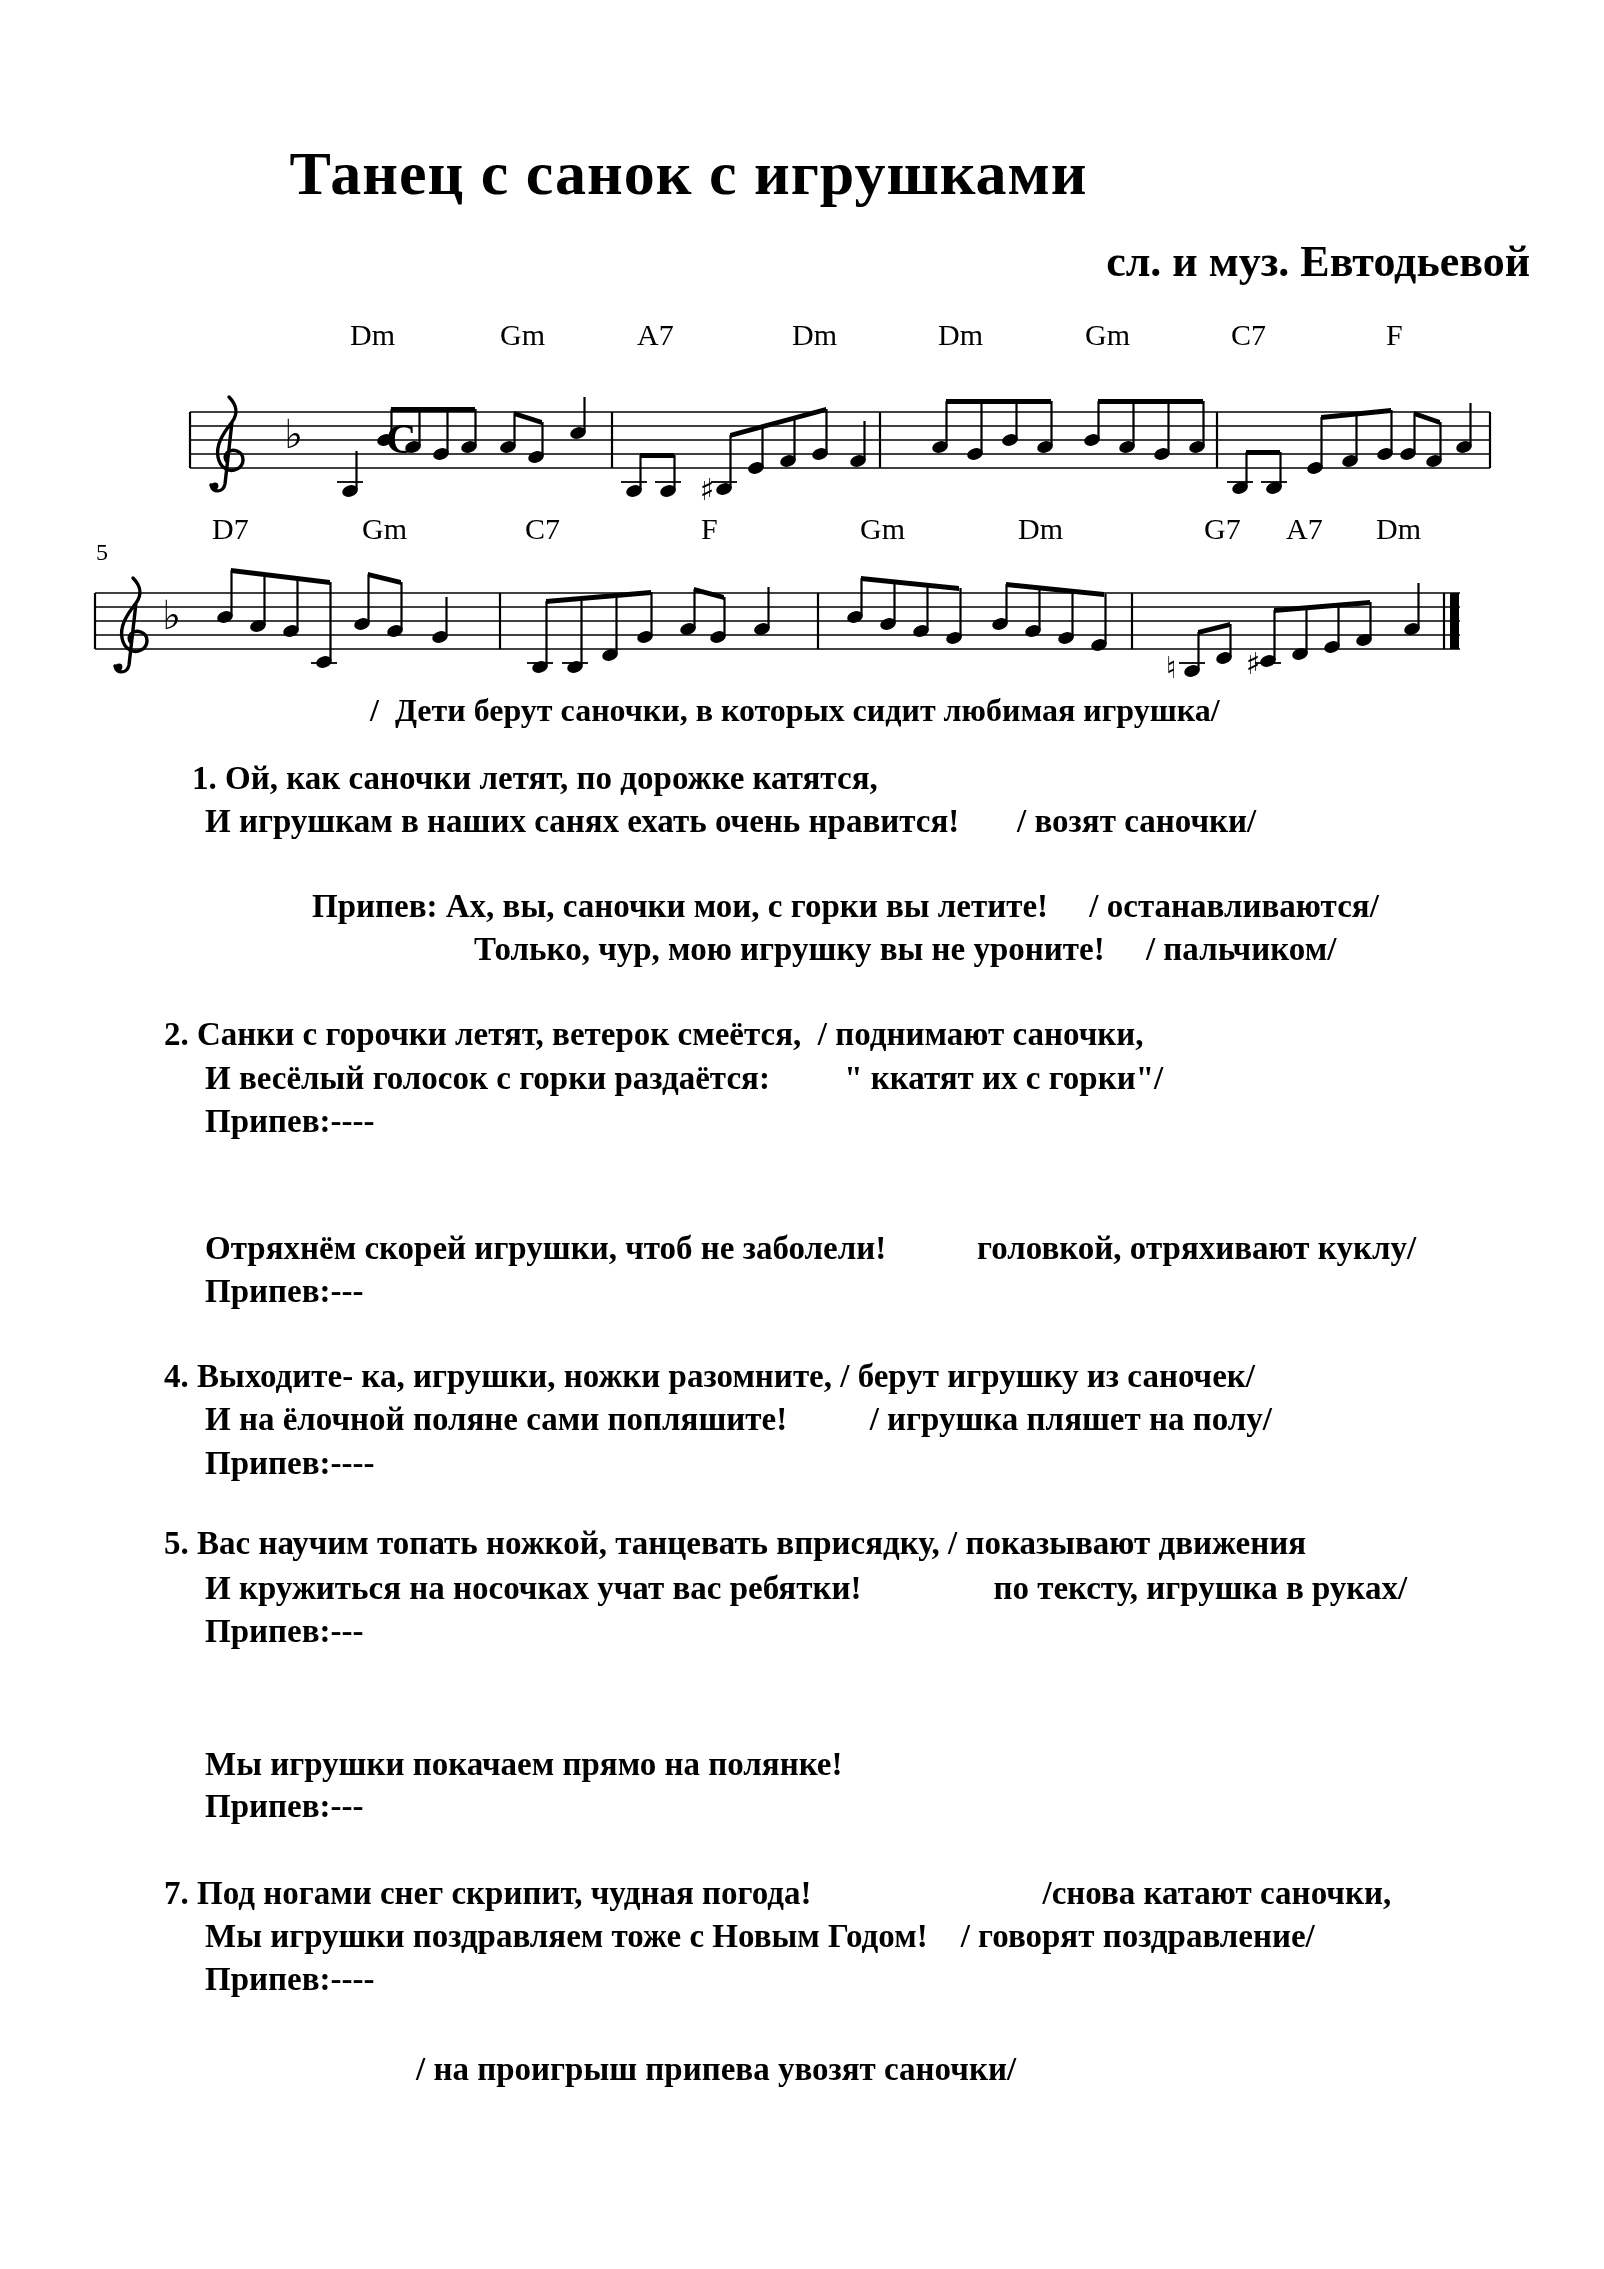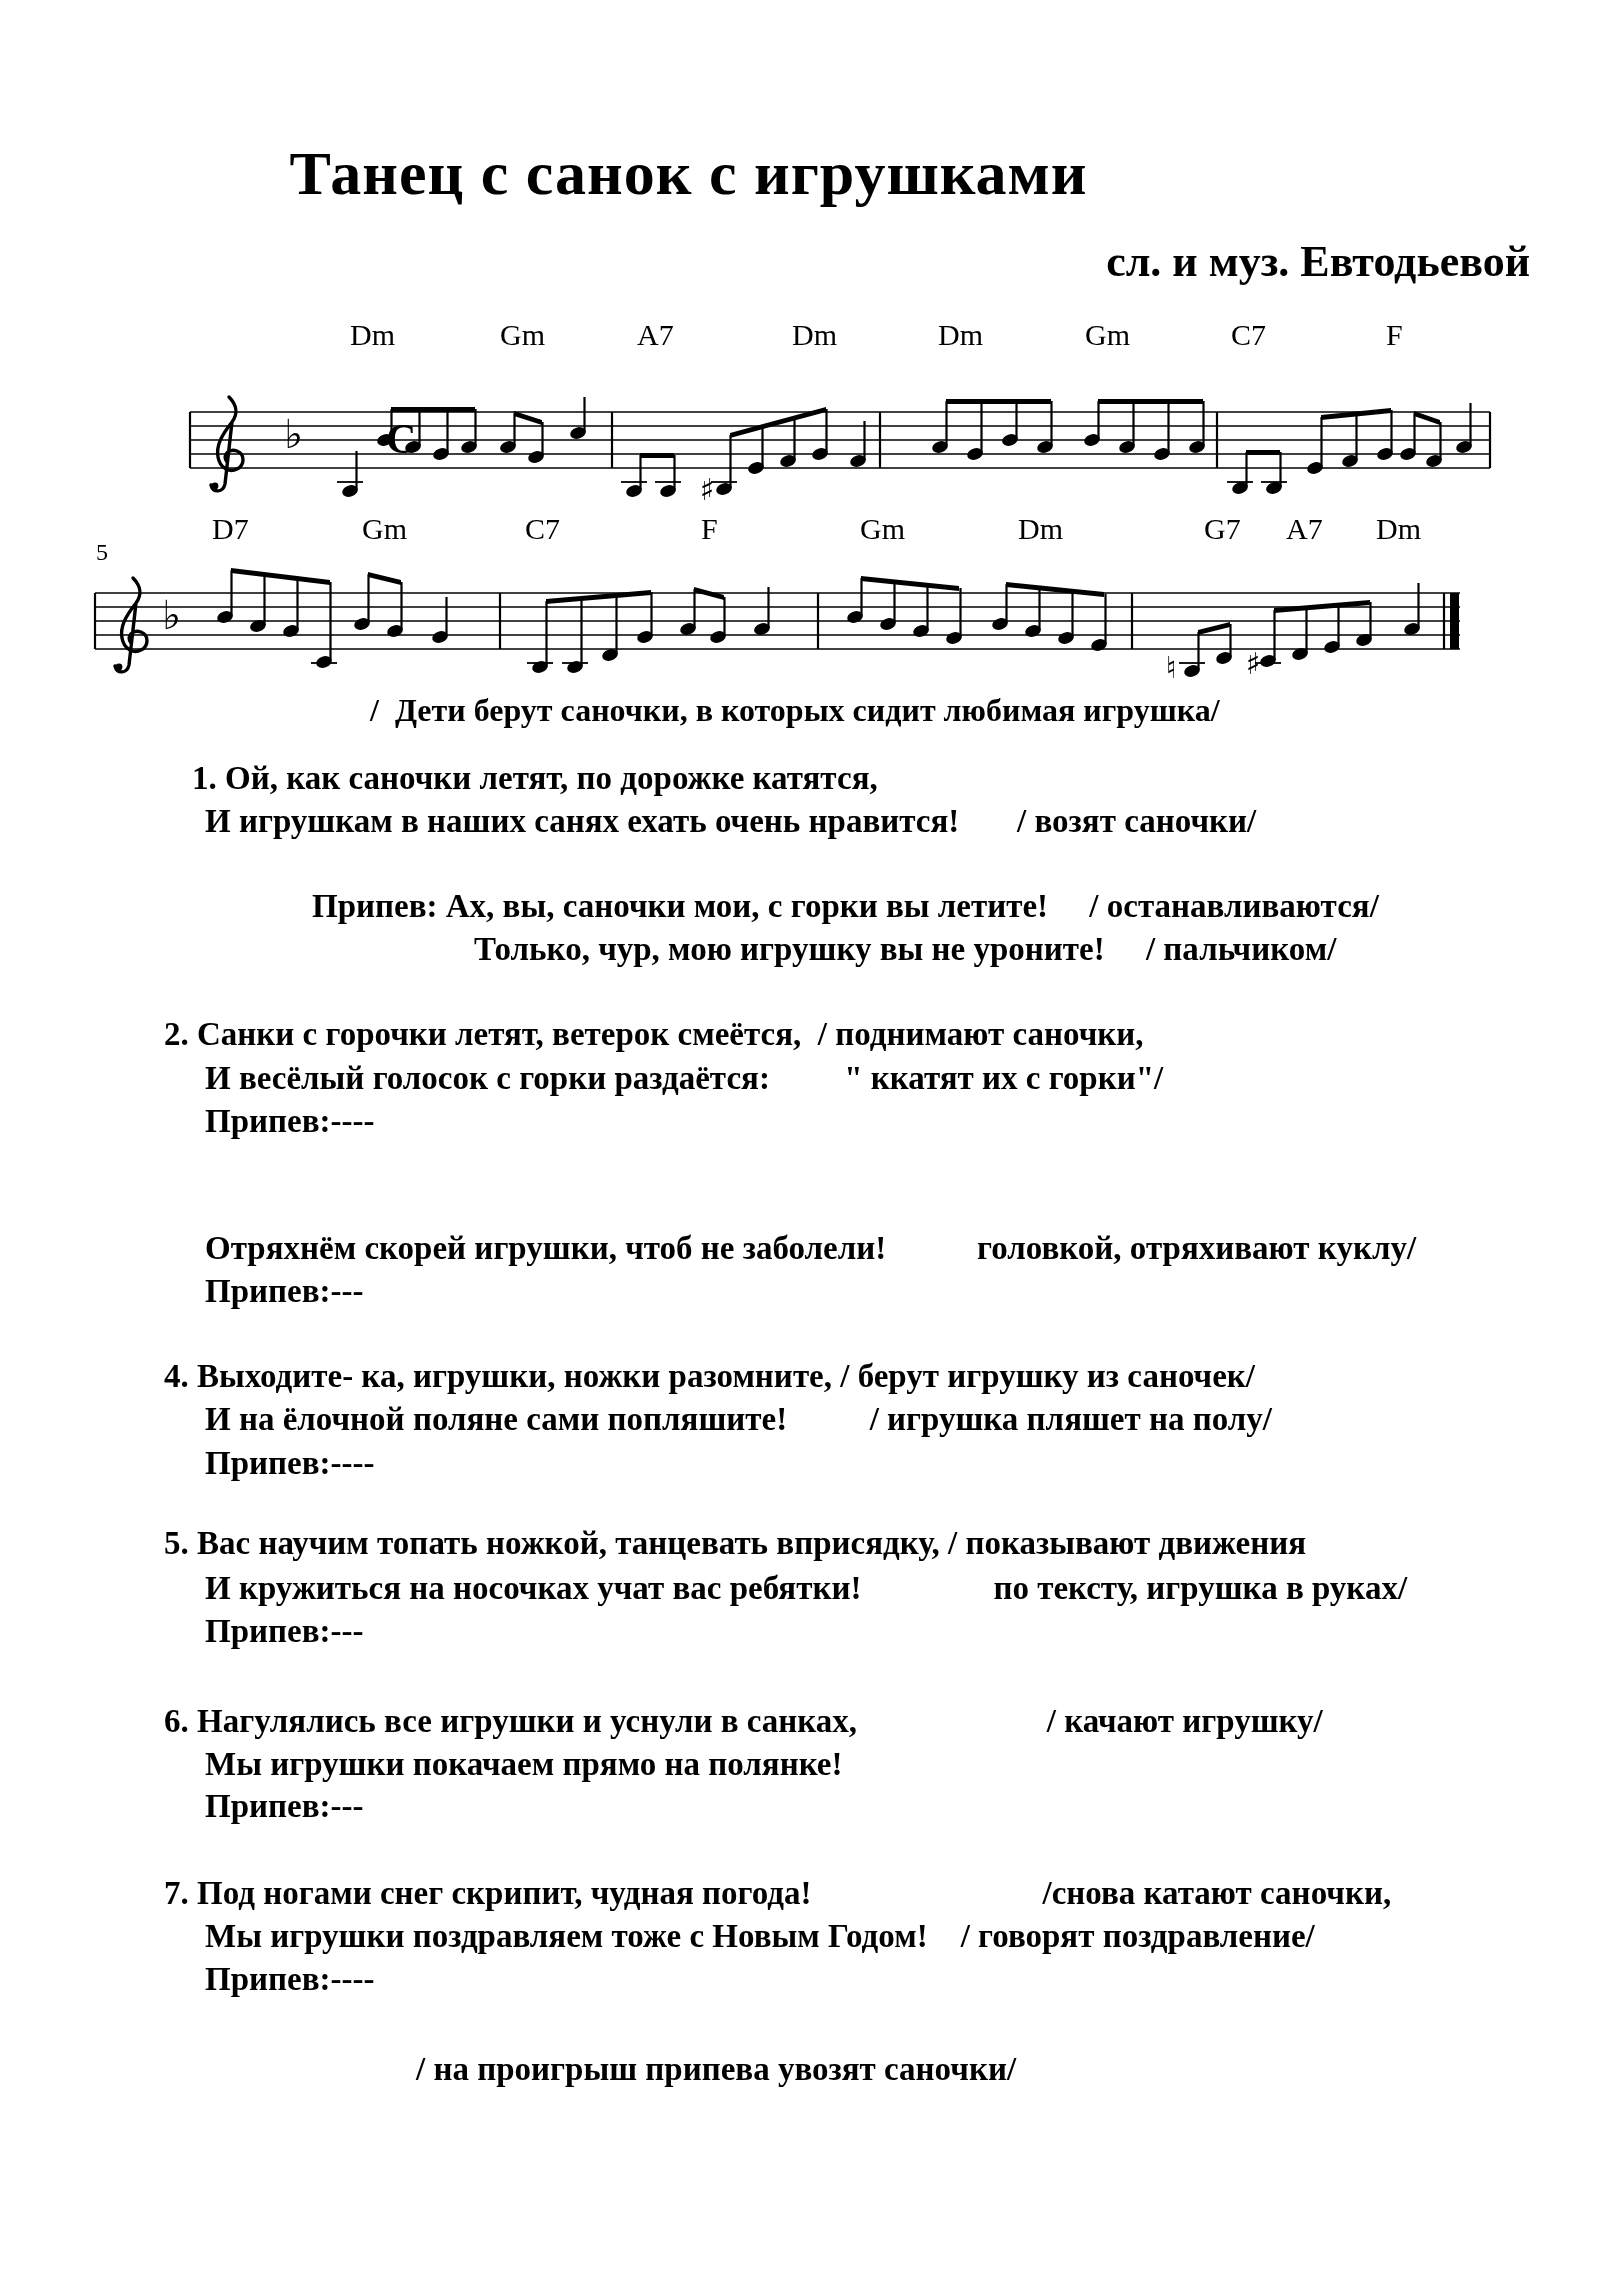--- a/index.html
+++ b/index.html
@@ -261,21 +261,20 @@
   <div class="abs lyr" style="left:205px;top:1275px;">Припев:---</div>
 
   <div class="abs lyr" style="left:164px;top:1360px;">4. Выходите- ка, игрушки, ножки разомните, / берут игрушку из саночек/</div>
   <div class="abs lyr" style="left:205px;top:1403px;">И на ёлочной поляне сами попляшите!          / игрушка пляшет на полу/</div>
   <div class="abs lyr" style="left:205px;top:1447px;">Припев:----</div>
 
   <div class="abs lyr" style="left:164px;top:1527px;">5. Вас научим топать ножкой, танцевать вприсядку, / показывают движения</div>
   <div class="abs lyr" style="left:205px;top:1572px;">И кружиться на носочках учат вас ребятки!                по тексту, игрушка в руках/</div>
   <div class="abs lyr" style="left:205px;top:1615px;">Припев:---</div>
 
-  <div class="abs lyr" style="left:164px;top:1705px;">6. Нагулялись все игрушки и уснули в санках,                       / качают игрушку/</div>
   <div class="abs lyr" style="left:205px;top:1748px;">Мы игрушки покачаем прямо на полянке!</div>
   <div class="abs lyr" style="left:205px;top:1790px;">Припев:---</div>
 
   <div class="abs lyr" style="left:164px;top:1877px;">7. Под ногами снег скрипит, чудная погода!                            /снова катают саночки,</div>
   <div class="abs lyr" style="left:205px;top:1920px;">Мы игрушки поздравляем тоже с Новым Годом!    / говорят поздравление/</div>
   <div class="abs lyr" style="left:205px;top:1963px;">Припев:----</div>
 
   <div class="abs lyr" style="left:416px;top:2053px;">/ на проигрыш припева увозят саночки/</div>
 </div>
 

